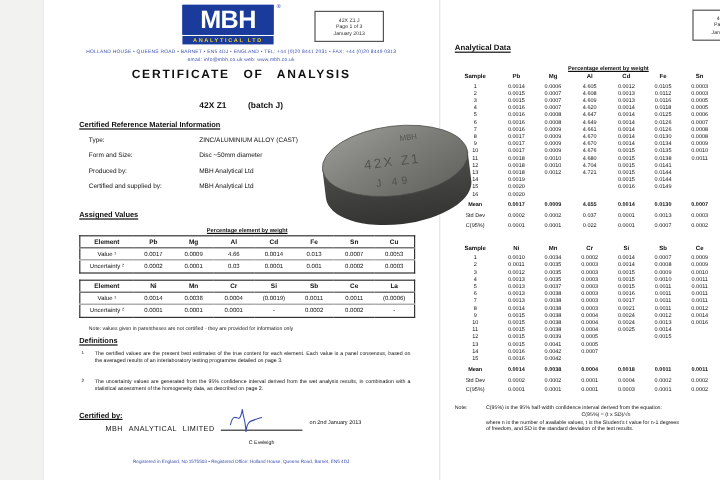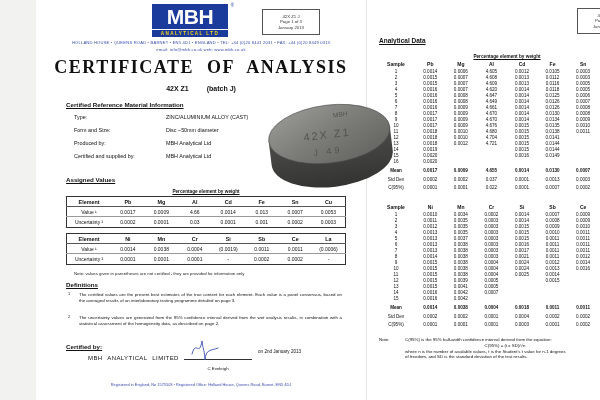--- a/index.html
+++ b/index.html
@@ -23,21 +23,21 @@
            display:flex; flex-direction:column; align-items:center; justify-content:center;
            font-size:4.3px; line-height:5.6px; color:#333; text-align:center; background:#fff; }
   .stamp1 { left:226px; top:9px; }
   .stamp2 { left:210px; top:8px; }
 
   .addr { position:absolute; left:0; width:330px; text-align:center;
           color:#3a4cae; font-size:4.1px; letter-spacing:0.2px; }
   .addr1 { top:40px; } .addr2 { top:47px; }
 
   .doc-title { position:absolute; top:57px; left:0; width:330px; text-align:center;
-               font-family:Liberation Serif, serif; font-weight:bold; font-size:18px;
+               font-family:Liberation Sans, sans-serif; font-weight:bold; font-size:10px;
                letter-spacing:1.5px; word-spacing:7px; }
   .product-line { position:absolute; top:85px; left:0; width:330px; display:flex;
                   justify-content:center; gap:18px; font-weight:bold; font-size:7px; }
 
   .h-sec { position:absolute; font-weight:bold; font-size:6.2px; text-decoration:underline; }
 
   .info-label { position:absolute; left:38px; font-size:5.4px; }
   .info-value { position:absolute; left:130px; font-size:5.4px; }
 
   .pct-label { position:absolute; text-align:center; font-weight:bold; font-size:4.7px;

